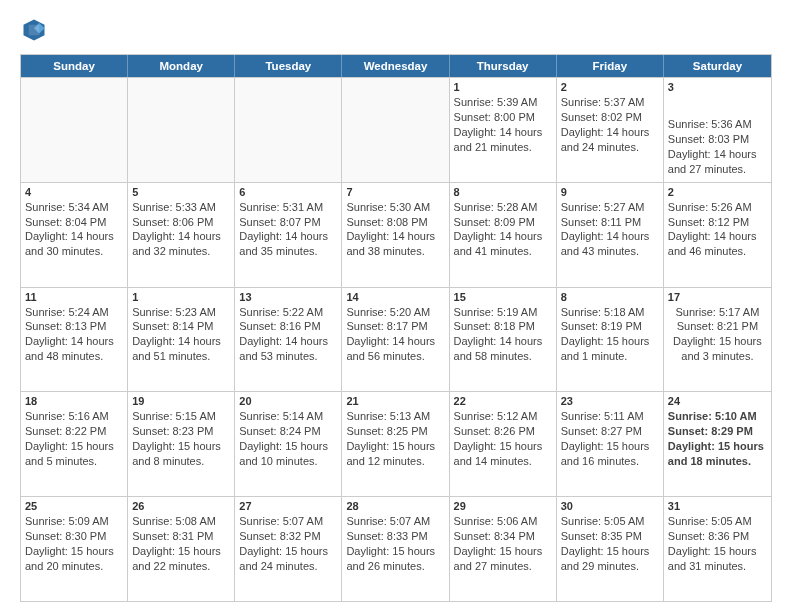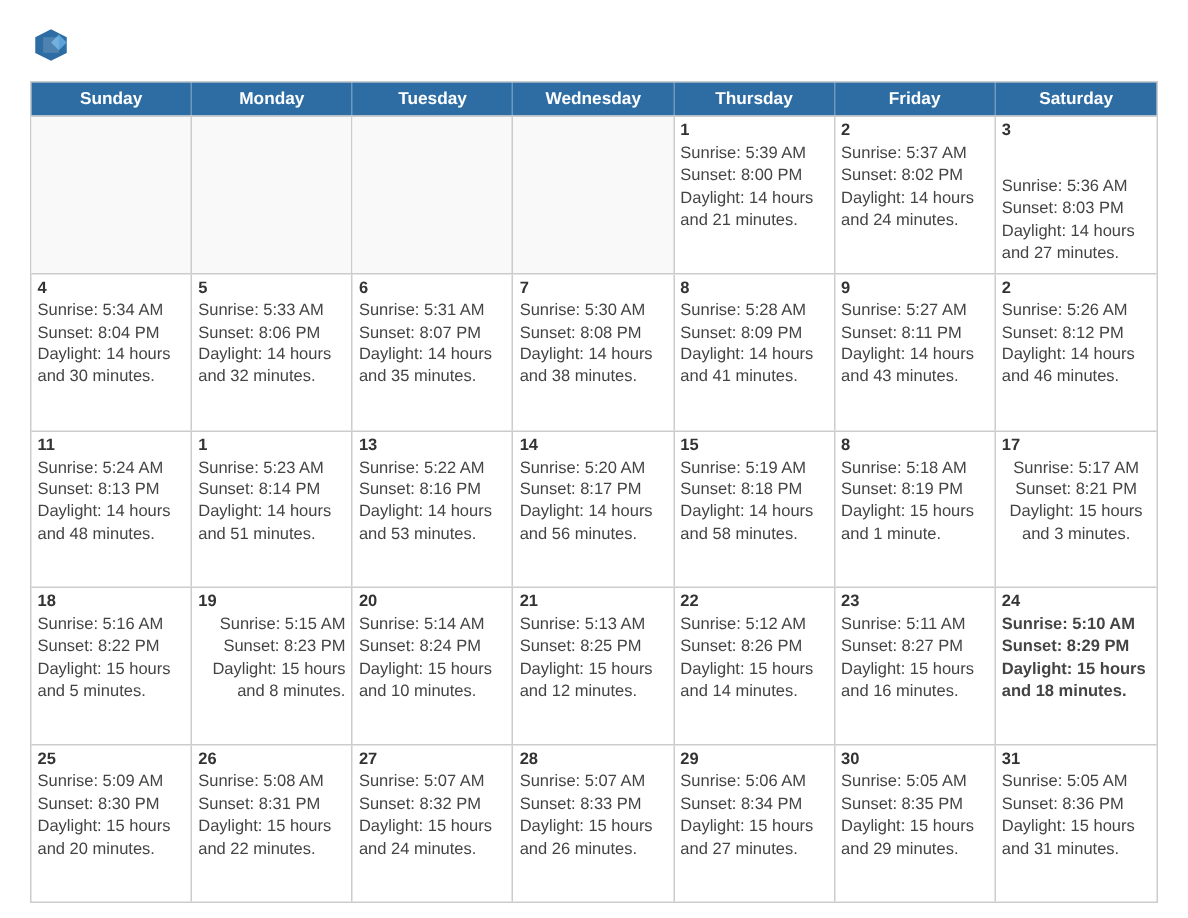--- a/index.html
+++ b/index.html
@@ -280,21 +280,21 @@
         <div class="cal-row">
           <div class="cal-cell">
             <span class="cell-date">18</span>
             <div class="cell-info" style="white-space: pre-line;">Sunrise: 5:16 AM
 Sunset: 8:22 PM
 Daylight: 15 hours
 and 5 minutes.</div>
           </div>
           <div class="cal-cell">
             <span class="cell-date">19</span>
-            <div class="cell-info" style="white-space: pre-line; text-align: right;">Sunrise: 5:15 AM
+            <div class="cell-info" style="white-space: pre-line;">Sunrise: 5:15 AM
 Sunset: 8:23 PM
 Daylight: 15 hours
 and 8 minutes.</div>
           </div>
           <div class="cal-cell">
             <span class="cell-date">20</span>
             <div class="cell-info" style="white-space: pre-line;">Sunrise: 5:14 AM
 Sunset: 8:24 PM
 Daylight: 15 hours
 and 10 minutes.</div>

